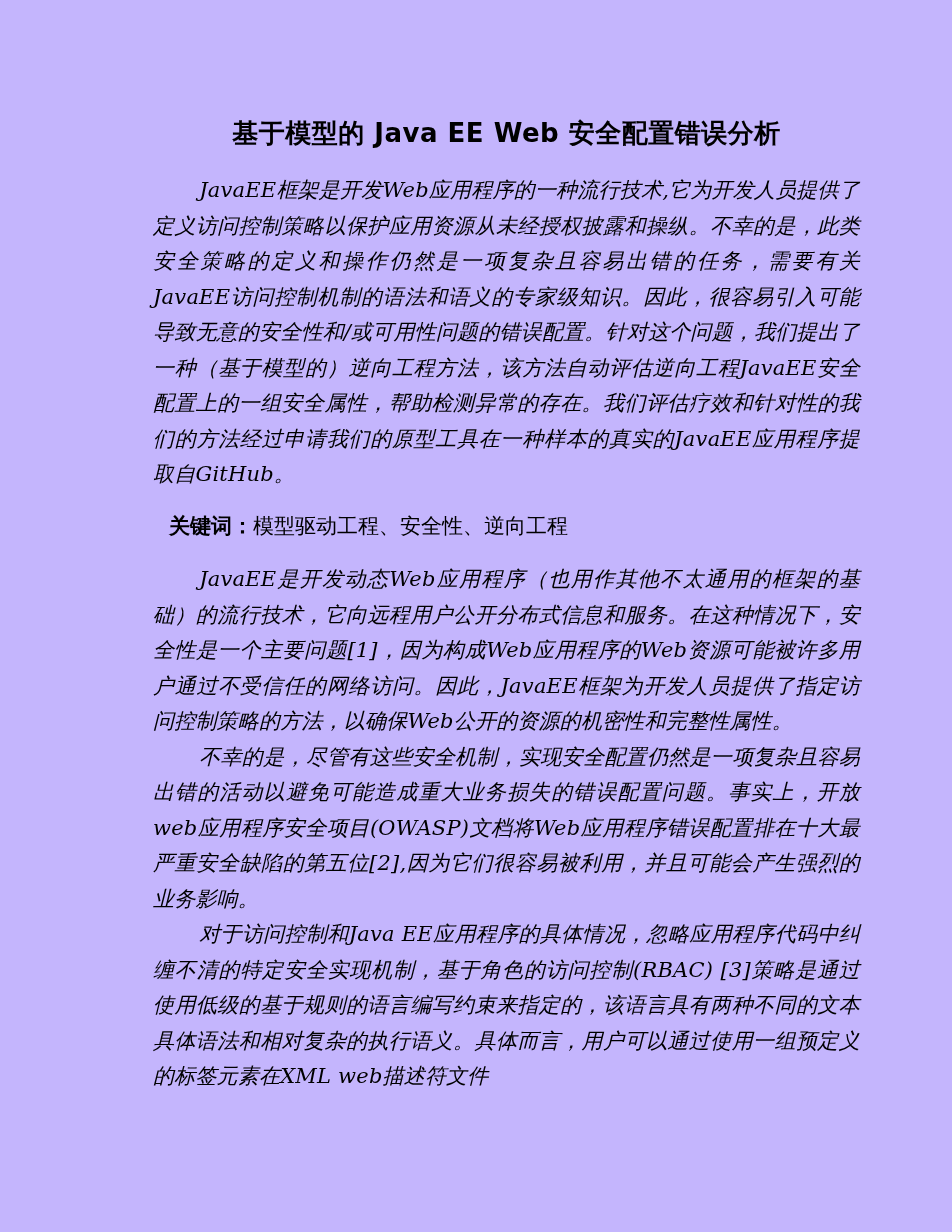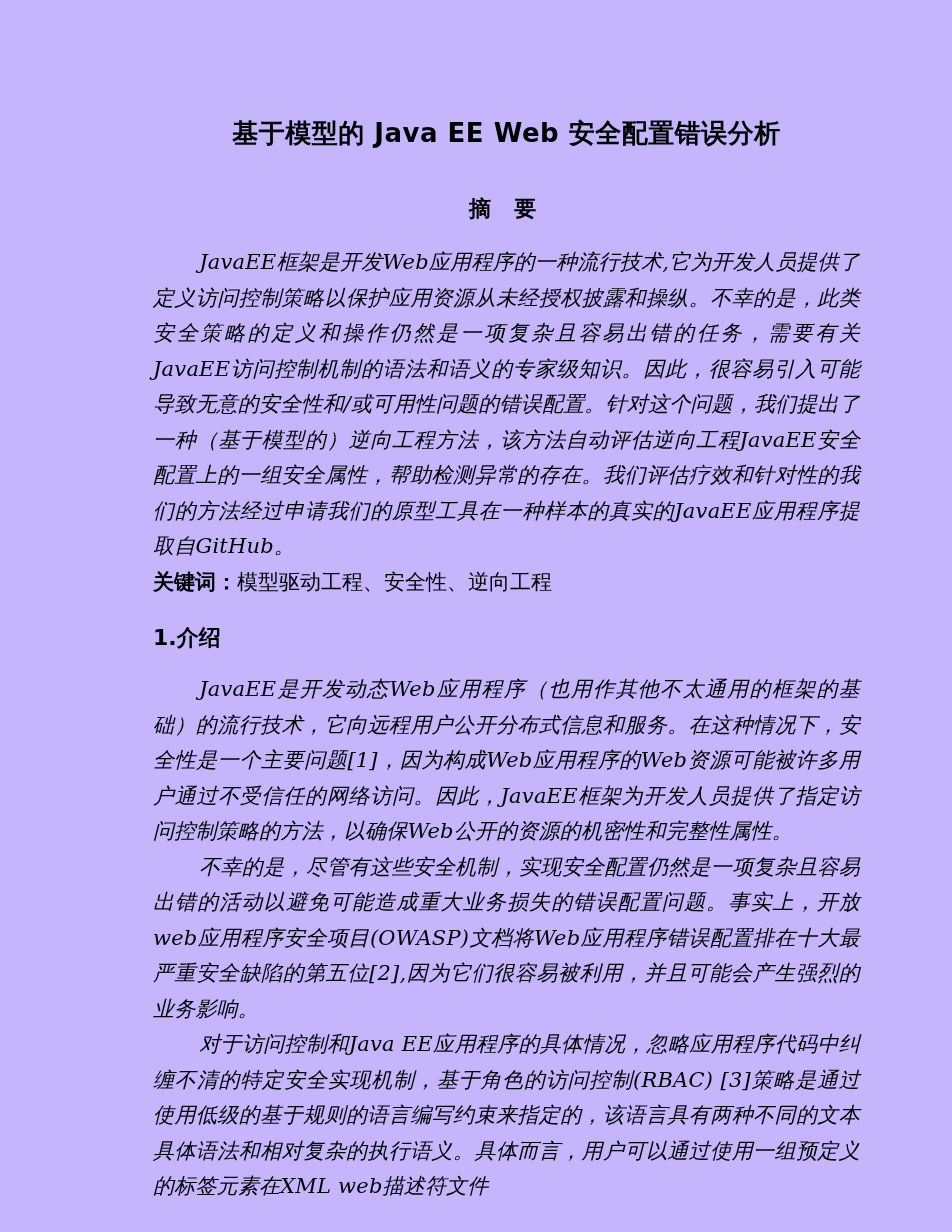--- a/index.html
+++ b/index.html
@@ -48,21 +48,21 @@
     line-height: 35.5px;
     text-align: justify;
     text-indent: 2.2em;
     letter-spacing: 0.2px;
     font-style: italic;
   }
   .abstract-par {
     margin-top: 21px;
   }
   .keywords-line {
-    margin: 0;
+    margin: 16px;
     font-size: 21px;
     line-height: 35.5px;
     text-align: left;
   }
   .keywords-label {
     font-family: "DejaVu Sans", "Liberation Sans", sans-serif;
     font-weight: bold;
   }
   .section-heading {
     margin: 0;
@@ -77,27 +77,25 @@
   .intro-par  { margin-top: 0; }
 </style>
 </head>
 <body>
 
 <div class="page">
   <div class="content">
 
     <h1 class="doc-title">基于模型的 Java EE Web 安全配置错误分析</h1>
 
-    <h2 class="abstract-heading">摘 要</h2>
 
     <p class="body-par abstract-par">JavaEE框架是开发Web应用程序的一种流行技术,它为开发人员提供了定义访问控制策略以保护应用资源从未经授权披露和操纵。不幸的是，此类安全策略的定义和操作仍然是一项复杂且容易出错的任务，需要有关JavaEE访问控制机制的语法和语义的专家级知识。因此，很容易引入可能导致无意的安全性和/或可用性问题的错误配置。针对这个问题，我们提出了一种（基于模型的）逆向工程方法，该方法自动评估逆向工程JavaEE安全配置上的一组安全属性，帮助检测异常的存在。我们评估疗效和针对性的我们的方法经过申请我们的原型工具在一种样本的真实的JavaEE应用程序提取自GitHub。</p>
 
     <p class="keywords-line"><span class="keywords-label">关键词：</span><span>模型驱动工程、安全性、逆向工程</span></p>
 
-    <h3 class="section-heading">1.介绍</h3>
 
     <p class="body-par intro-par1">JavaEE是开发动态Web应用程序（也用作其他不太通用的框架的基础）的流行技术，它向远程用户公开分布式信息和服务。在这种情况下，安全性是一个主要问题[1]，因为构成Web应用程序的Web资源可能被许多用户通过不受信任的网络访问。因此，JavaEE框架为开发人员提供了指定访问控制策略的方法，以确保Web公开的资源的机密性和完整性属性。</p>
 
     <p class="body-par intro-par">不幸的是，尽管有这些安全机制，实现安全配置仍然是一项复杂且容易出错的活动以避免可能造成重大业务损失的错误配置问题。事实上，开放web应用程序安全项目(OWASP)文档将Web应用程序错误配置排在十大最严重安全缺陷的第五位[2],因为它们很容易被利用，并且可能会产生强烈的业务影响。</p>
 
     <p class="body-par intro-par">对于访问控制和Java EE应用程序的具体情况，忽略应用程序代码中纠缠不清的特定安全实现机制，基于角色的访问控制(RBAC) [3]策略是通过使用低级的基于规则的语言编写约束来指定的，该语言具有两种不同的文本具体语法和相对复杂的执行语义。具体而言，用户可以通过使用一组预定义的标签元素在XML web描述符文件</p>
 
   </div>
 </div>
 

